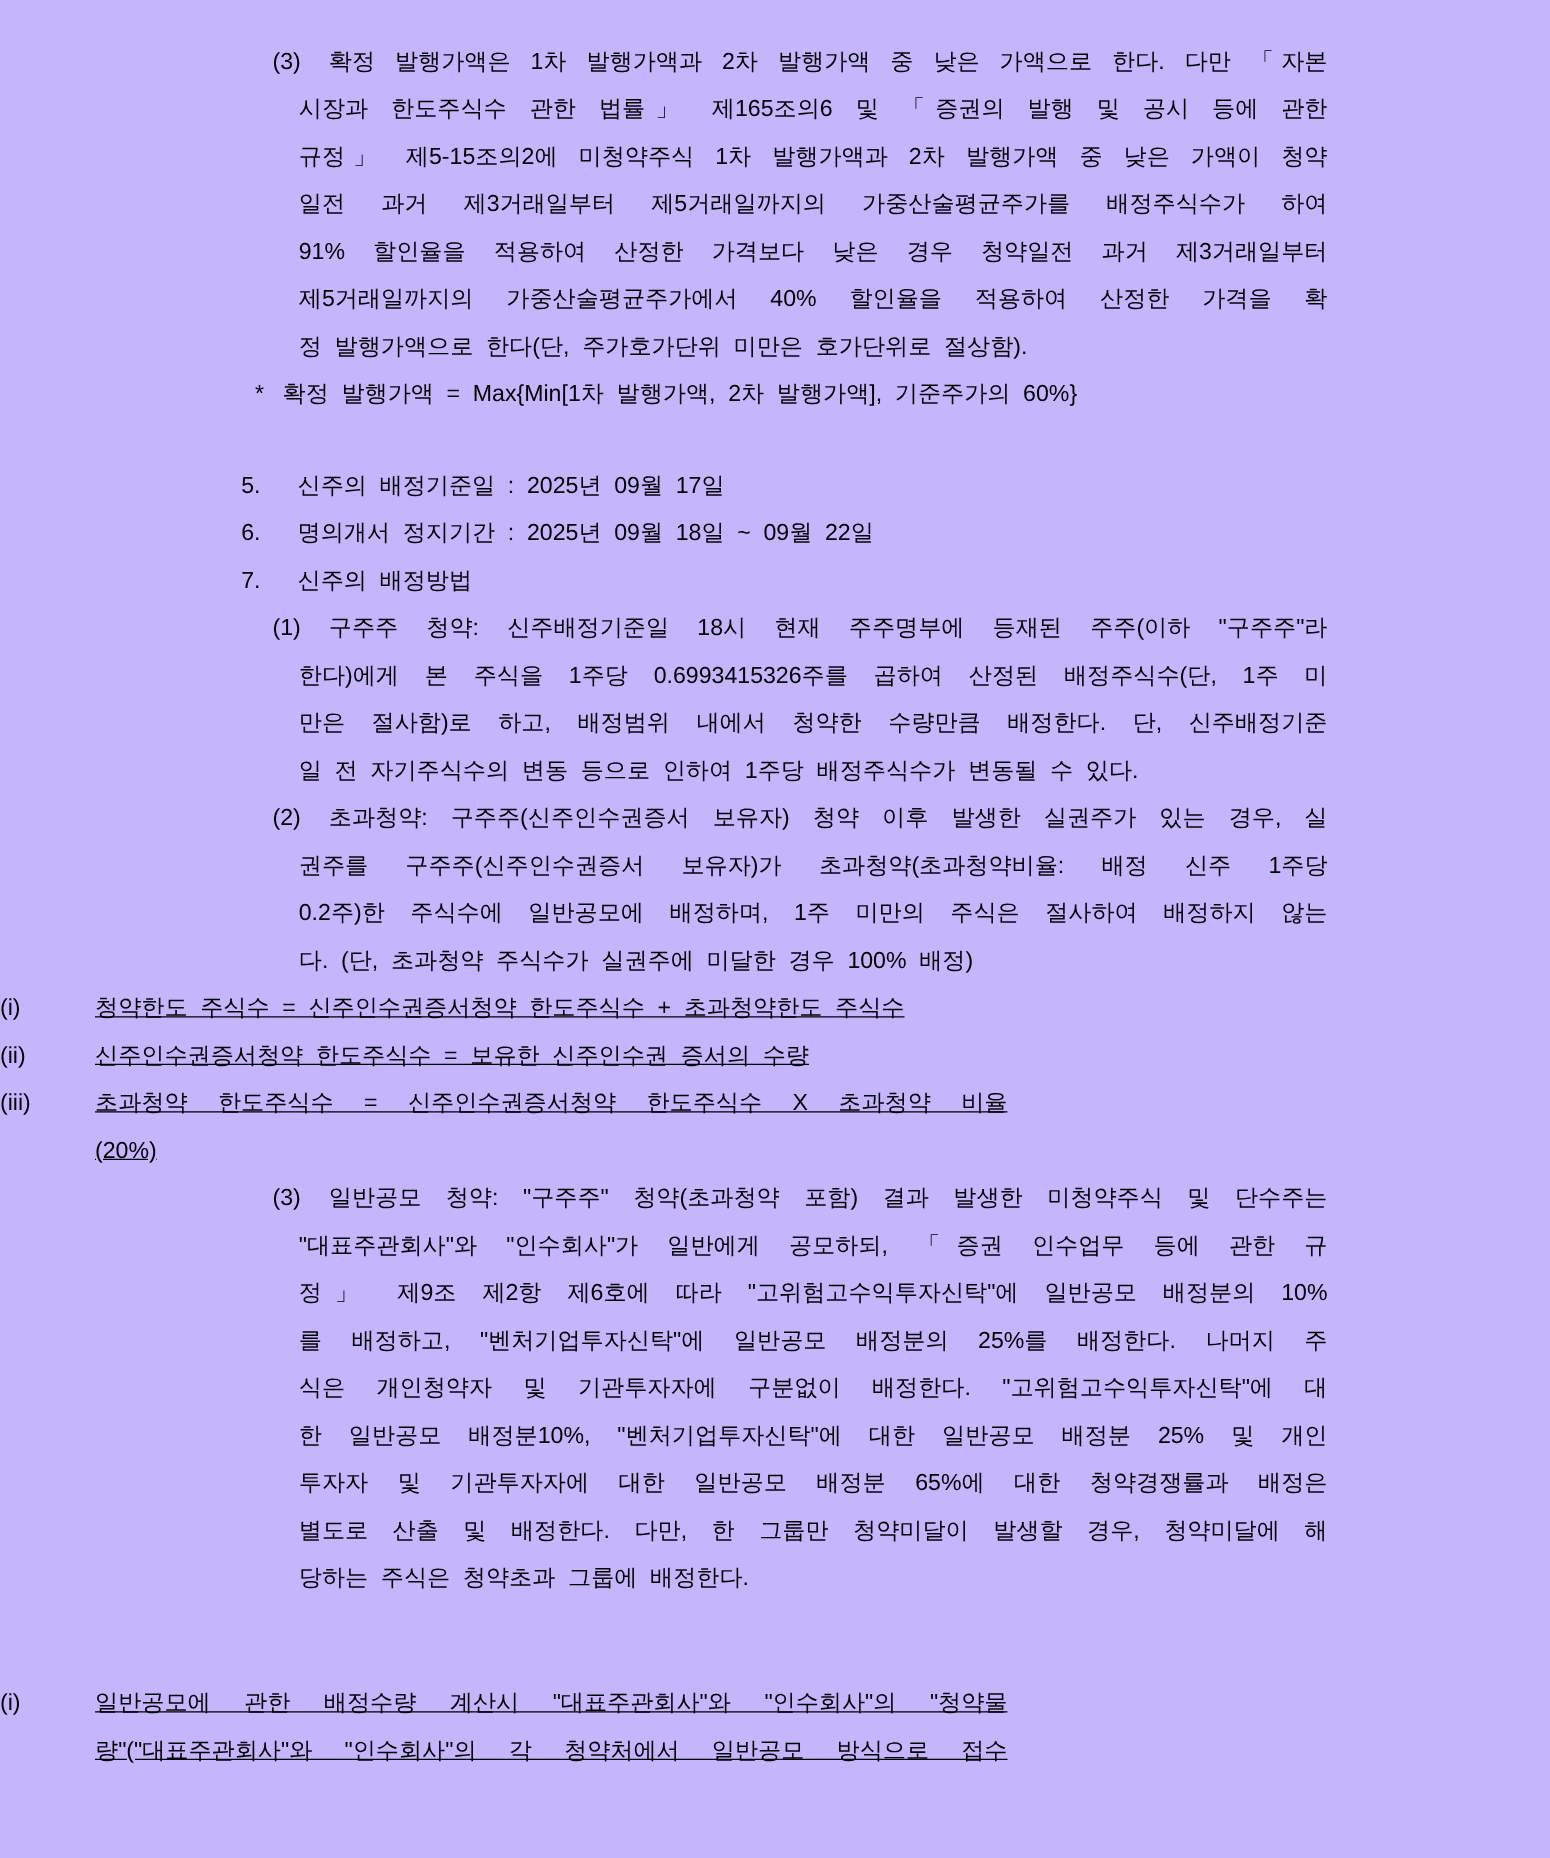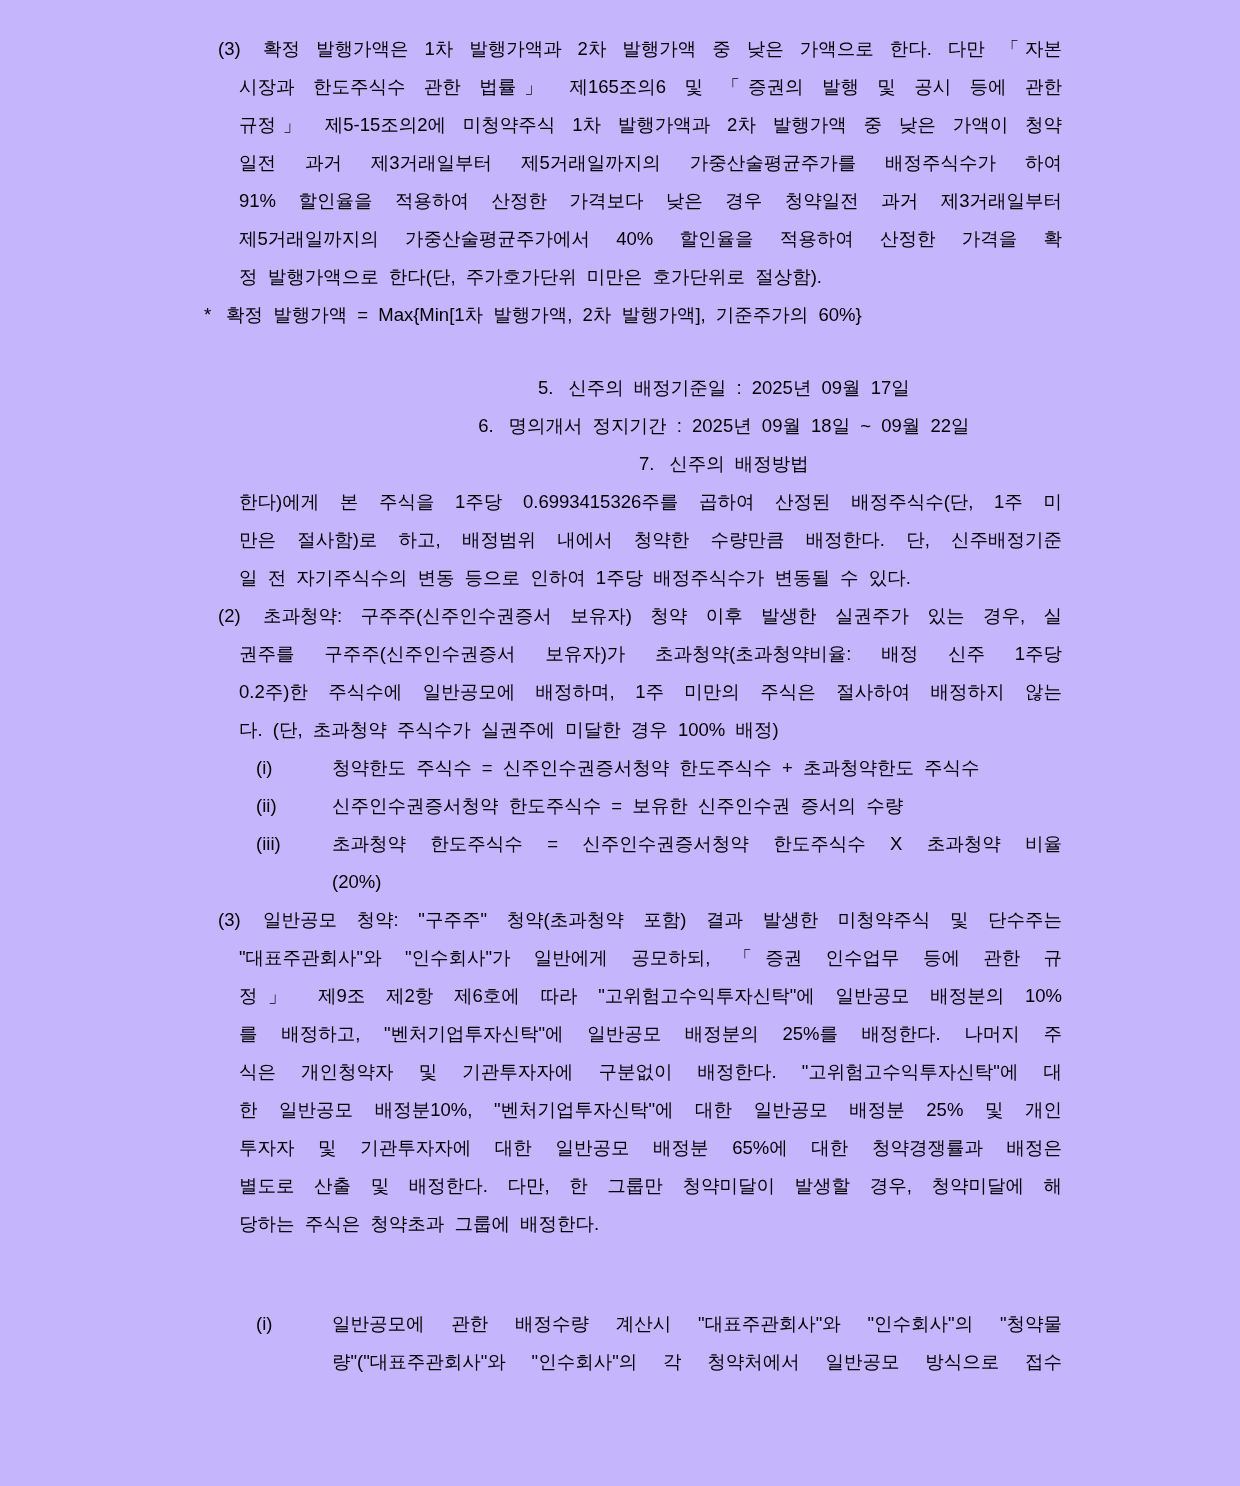--- a/index.html
+++ b/index.html
@@ -30,29 +30,29 @@
   }
   .line.justified {
     text-align: justify;
     text-align-last: justify;
   }
   .marker {
     display: inline-block;
     text-indent: 0;
   }
   
-  .p1 { margin-left: 193px; text-align: center; }
+  .p1 { margin-left: 193px; }
   .p1 .marker { width: 45px; }
   
   .p2 { margin-left: 218px; width: 844px; }
   .p2 .line { padding-left: 21px; }
   .p2 .line.first { padding-left: 0; }
   .p2 .marker { width: 45px; }
   
-  .p3 { margin-left: 256px; width: 806px; }
+  .p3 { width: 806px; text-decoration: underline; }
   .p3 .line { padding-left: 76px; }
   .p3 .line.first { padding-left: 0; }
   .p3 .marker { width: 76px; }
   
   .formula { margin-left: 204px; }
   .formula .marker { width: 22px; }
 </style>
 </head>
 <body>
 
@@ -73,20 +73,21 @@
       <div class="block p1" style="margin-top: 35px;">
         <div class="line first"><span class="marker">5.</span><span class="line-text">신주의 배정기준일 : 2025년 09월 17일</span></div>
       </div>
       <div class="block p1">
         <div class="line first"><span class="marker">6.</span><span class="line-text">명의개서 정지기간 : 2025년 09월 18일 ~ 09월 22일</span></div>
       </div>
       <div class="block p1">
         <div class="line first"><span class="marker">7.</span><span class="line-text">신주의 배정방법</span></div>
       </div>
       <div class="block p2">
+        <div class="line first justified"><span class="marker">(1)</span><span class="line-text">구주주 청약: 신주배정기준일 18시 현재 주주명부에 등재된 주주(이하 "구주주"라</span></div>
         <div class="line justified"><span class="line-text">한다)에게 본 주식을 1주당 0.6993415326주를 곱하여 산정된 배정주식수(단, 1주 미</span></div>
         <div class="line justified"><span class="line-text">만은 절사함)로 하고, 배정범위 내에서 청약한 수량만큼 배정한다. 단, 신주배정기준</span></div>
         <div class="line"><span class="line-text">일 전 자기주식수의 변동 등으로 인하여 1주당 배정주식수가 변동될 수 있다.</span></div>
       </div>
       <div class="block p2">
         <div class="line first justified"><span class="marker">(2)</span><span class="line-text">초과청약: 구주주(신주인수권증서 보유자) 청약 이후 발생한 실권주가 있는 경우, 실</span></div>
         <div class="line justified"><span class="line-text">권주를 구주주(신주인수권증서 보유자)가 초과청약(초과청약비율: 배정 신주 1주당</span></div>
         <div class="line justified"><span class="line-text">0.2주)한 주식수에 일반공모에 배정하며, 1주 미만의 주식은 절사하여 배정하지 않는</span></div>
         <div class="line"><span class="line-text">다. (단, 초과청약 주식수가 실권주에 미달한 경우 100% 배정)</span></div>
       </div>

